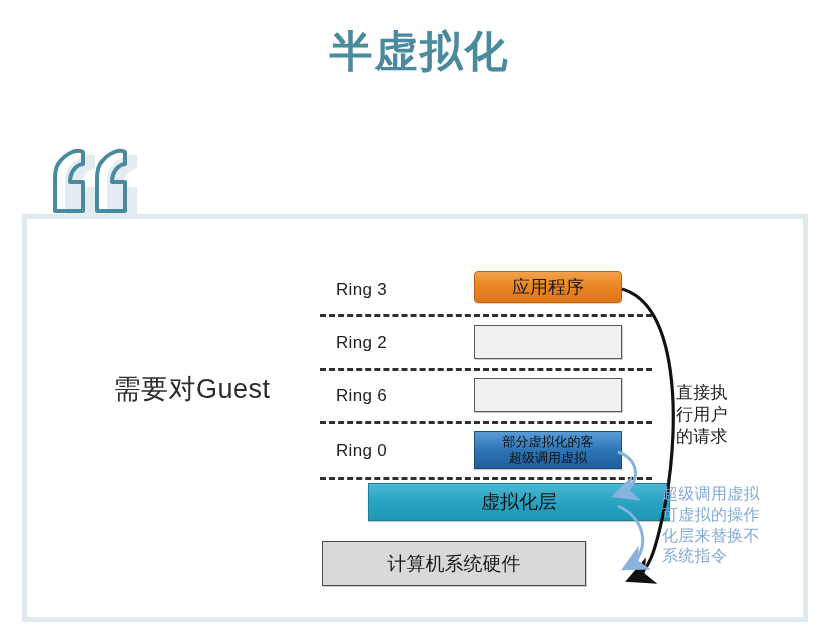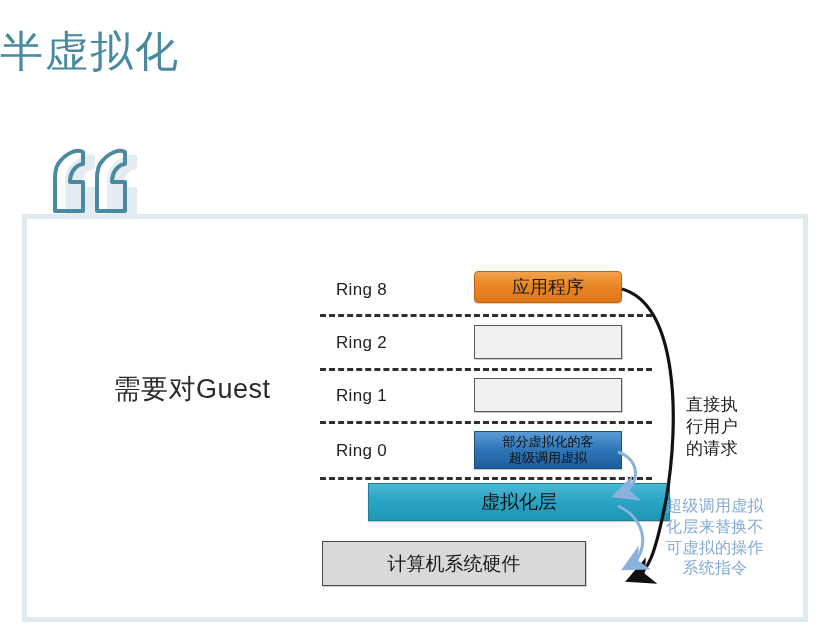--- a/index.html
+++ b/index.html
@@ -15,23 +15,23 @@
     font-family: "Liberation Sans", "DejaVu Sans", sans-serif;
     -webkit-font-smoothing: antialiased;
   }
 
   
   .slide-title {
     position: absolute;
     left: 0;
     top: 28px;
     width: 839px;
-    text-align: left;
+    text-align: center;
     font-size: 43px;
-    font-weight: 400;
+    font-weight: 700;
     letter-spacing: 2px;
     color: #4a8a9e;
     line-height: 1.1;
   }
 
   
   .quote-mark {
     position: absolute;
     left: 42px;
     top: 148px;
@@ -162,24 +162,23 @@
     background: #d9d9d9;
     border: 1px solid #4a4a4a;
     font-size: 19px;
     color: #1a1a1a;
     box-shadow: 1px 1px 0 rgba(0,0,0,0.20);
   }
 
   
   .annotation {
     position: absolute;
-    text-align: center;
+    text-align: left;
     line-height: 1.3;
     letter-spacing: 0.3px;
-    margin-top: 12px;
   }
   .annot-direct {
     left: 676px;
     top: 382px;
     width: 72px;
     font-size: 17px;
     color: #222222;
   }
   .annot-hypercall {
     left: 662px;
@@ -220,23 +219,23 @@
 </div>
 
 <div class="content-card"></div>
 
 <div class="left-caption">
   <div>需要对Guest</div>
 </div>
 
 <div class="diagram">
 
-  <div class="ring-label" style="left:18px; top:25px;">Ring 8</div>
+  <div class="ring-label" style="left:18px; top:25px;">Ring 3</div>
   <div class="ring-label" style="left:18px; top:78px;">Ring 2</div>
-  <div class="ring-label" style="left:18px; top:131px;">Ring 1</div>
+  <div class="ring-label" style="left:18px; top:131px;">Ring 6</div>
   <div class="ring-label" style="left:18px; top:186px;">Ring 0</div>
 
   <div class="divider" style="top:59px;"></div>
   <div class="divider" style="top:113px;"></div>
   <div class="divider" style="top:166px;"></div>
   <div class="divider" style="top:222px;"></div>
 
   <div class="layer-box box-app">应用程序</div>
 
   <div class="layer-box box-empty box-ring2"></div>
@@ -273,16 +272,16 @@
 </svg>
 
 <div class="annotation annot-direct">
   <div>直接执</div>
   <div>行用户</div>
   <div>的请求</div>
 </div>
 
 <div class="annotation annot-hypercall">
   <div>超级调用虚拟</div>
+  <div>可虚拟的操作</div>
   <div>化层来替换不</div>
-  <div>可虚拟的操作</div>
   <div>系统指令</div>
 </div>
 
 </body></html>

